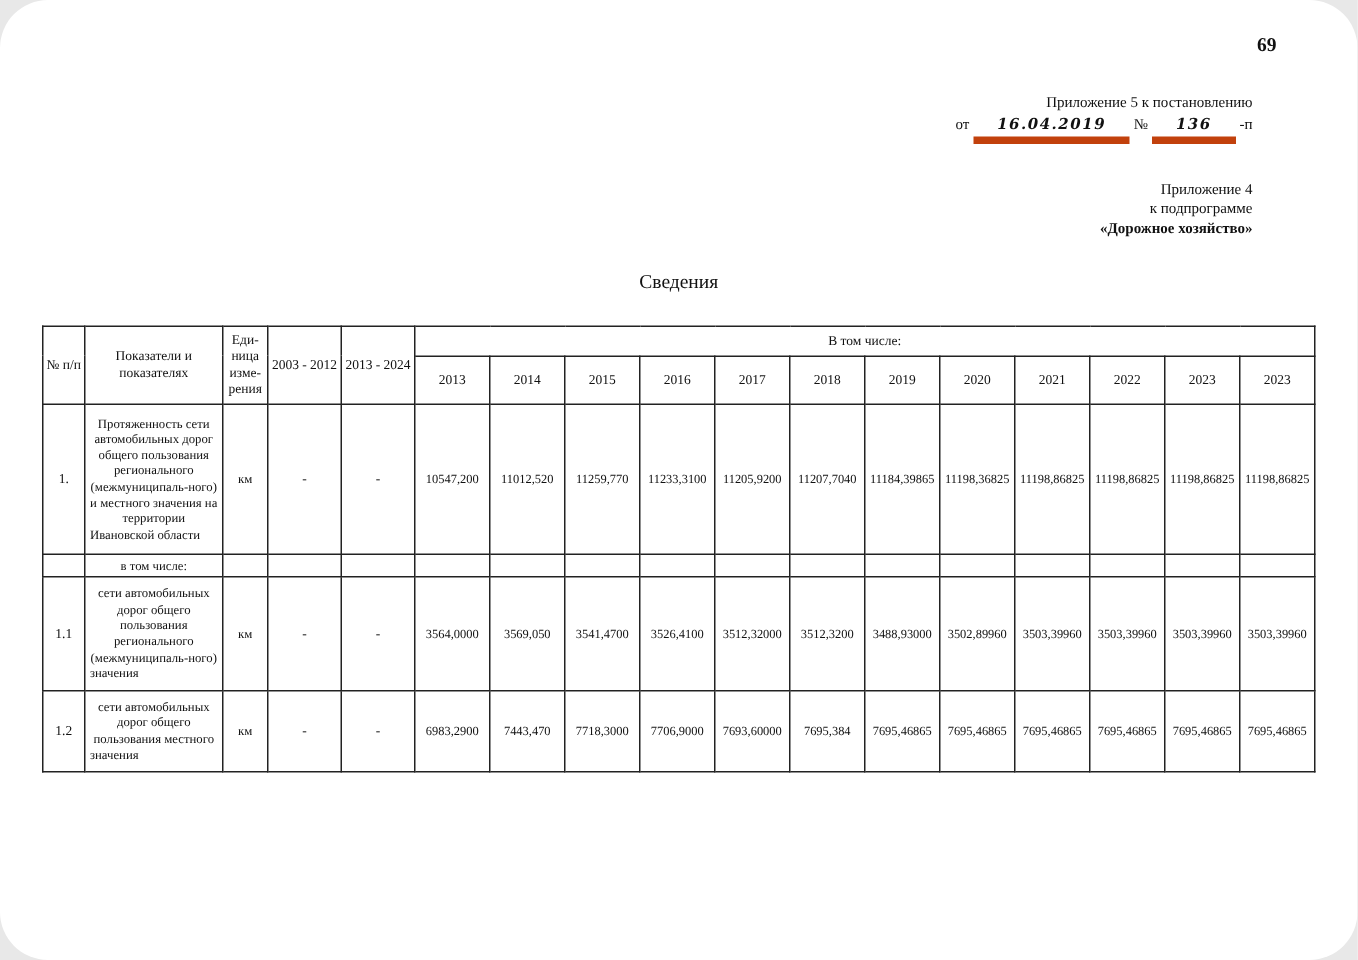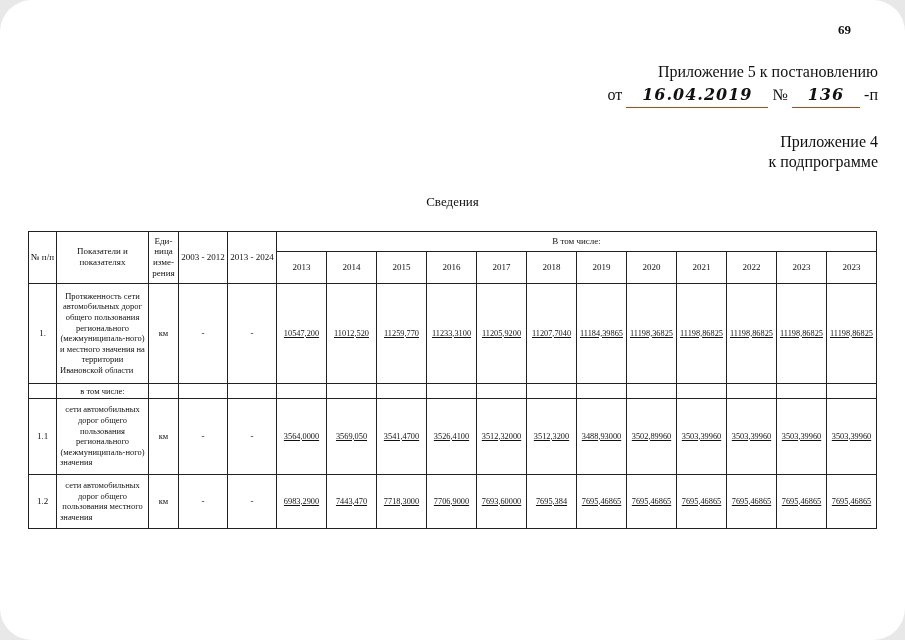--- a/index.html
+++ b/index.html
@@ -17,36 +17,36 @@
   }
   .page-number {
     position: absolute;
     top: 22px;
     right: 54px;
     font-weight: bold;
     font-size: 13px;
   }
   .annex-block {
     text-align: right;
-    margin-right: 27px;
-    font-size: 16px;
+    margin-right: 70px;
+    font-size: 10px;
     line-height: 1.3;
   }
   .annex5 { padding-top: 62px; }
   .annex4 { margin-top: 24px; }
   .from-line { margin-top: 2px; }
   .handwritten {
     font-style: italic;
     font-weight: bold;
     font-family: "DejaVu Serif", serif;
     letter-spacing: 1px;
   }
   .blank-underline {
     display: inline-block;
-    border-bottom: 1px solid #c2410c;
+    border-bottom: 5px solid #c2410c;
     padding: 0 16px 1px 16px;
     text-align: center;
   }
   .bold { font-weight: bold; }
   .doc-title {
     text-align: center;
     font-size: 13px;
     margin-top: 20px;
     line-height: 1.35;
   }
@@ -71,21 +71,21 @@
     text-align: justify;
     text-align-last: left;
     padding: 2px 3px;
     font-size: 8.5px;
     line-height: 1.25;
     vertical-align: middle;
   }
   td.cell-num { font-size: 9px; }
   td.cell-unit { font-weight: bold; font-size: 8.5px; }
   td.cell-dash { font-size: 9px; }
-  td.cell-val { font-weight: bold; font-size: 8.3px; padding: 0 1px; text-decoration: underline; }
+  td.cell-val { font-weight: bold; font-size: 8.3px; padding: 0 1px; }
   td.cell-sub { text-align: left; padding: 1px 3px; font-size: 8.5px; }
   tr[data-rh="r1"]  { height: 100px; }
   tr[data-rh="sub"] { height: 15px; }
   tr[data-rh="r11"] { height: 76px; }
   tr[data-rh="r12"] { height: 54px; }
 </style>
 </head>
 <body>
 
 <div class="page">
@@ -99,20 +99,21 @@
       <span class="blank-underline handwritten">16.04.2019</span>
       <span>№</span>
       <span class="blank-underline handwritten">136</span>
       <span>-п</span>
     </div>
   </div>
 
   <div class="annex-block annex4">
     <div>Приложение 4</div>
     <div>к подпрограмме</div>
+    <div class="bold">«Дорожное хозяйство»</div>
   </div>
 
   <div class="doc-title">
     <div>Сведения</div>
   </div>
 
   <table class="ind-table" id="indicators-table">
       <colgroup>
         <col style="width:28px">
         <col style="width:92px">

